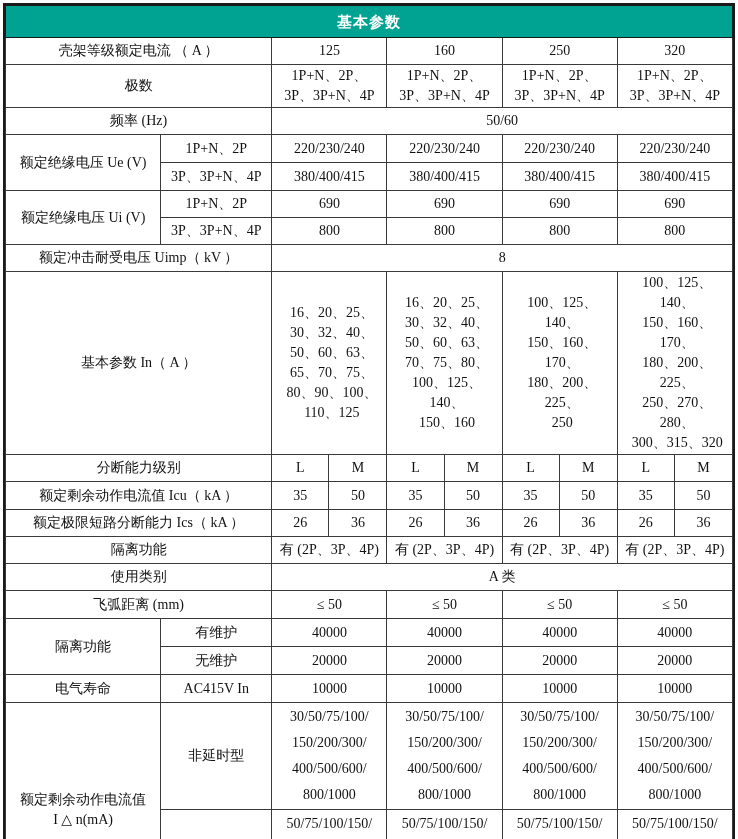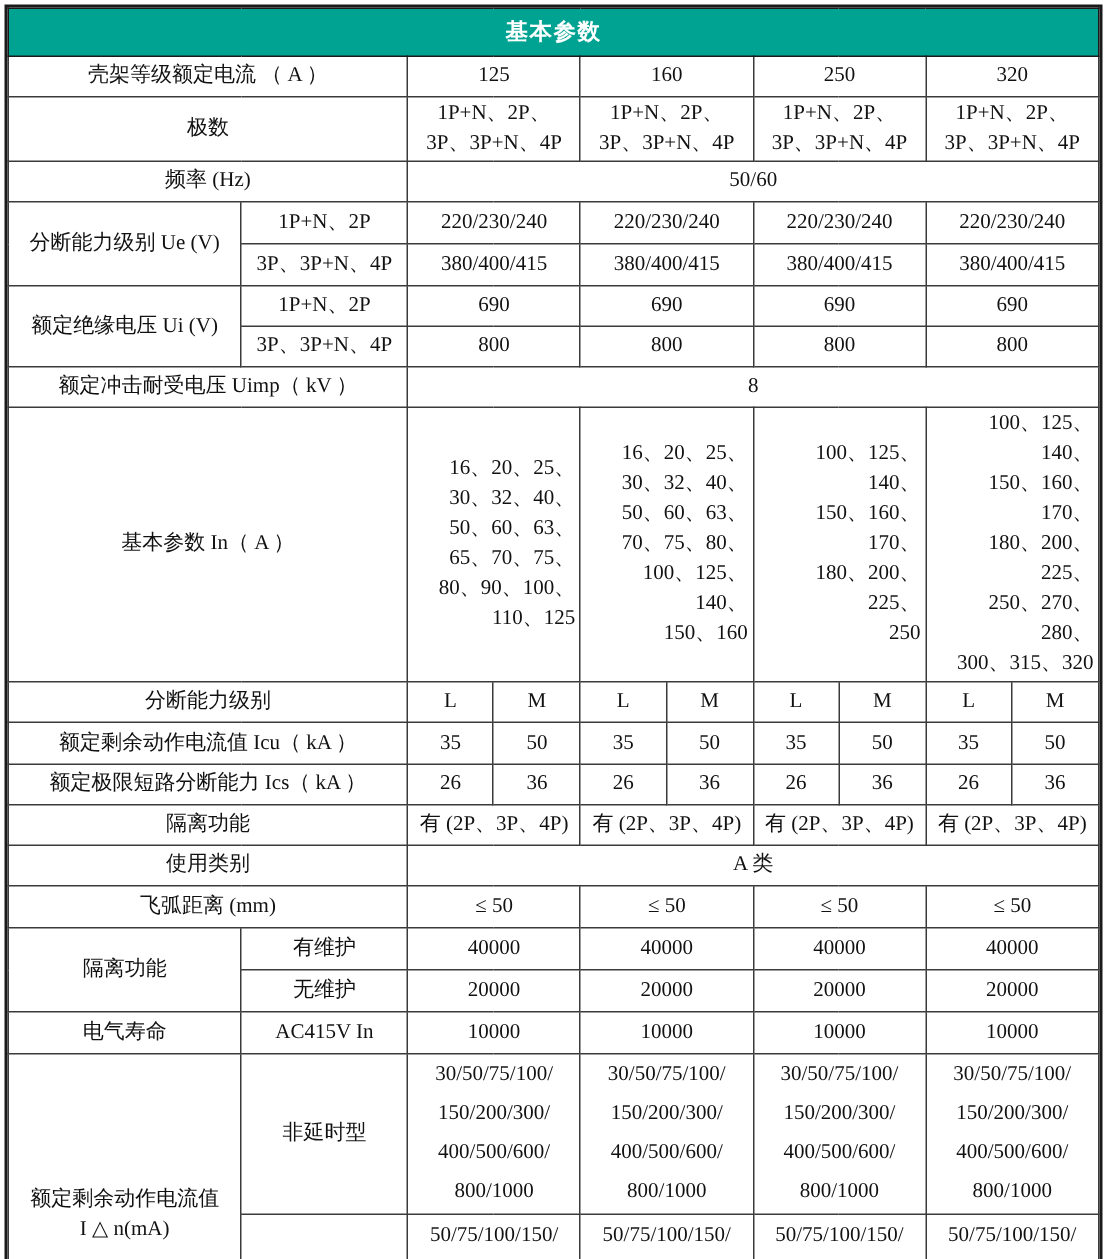--- a/index.html
+++ b/index.html
@@ -48,21 +48,21 @@
     border-color:var(--border_outer);
   }
   .h27{height:27px;}
   .h28{height:28px;}
   .h42{height:42px;}
   .h118{height:118px;}
   .h100{height:100px;}
   .h102{height:102px;}
   .pre{white-space:pre-line;margin-top:24px;}
   .list-cell{
-    text-align:right;
+    text-align:center;
     padding-left:8px;
     white-space:pre-line;
     line-height:20px;
   }
   .ma-cell{
     white-space:pre-line;
     line-height:26px;
   }
 </style>
 </head>
@@ -107,21 +107,21 @@
       <td colspan="2" class="pre">1P+N、2P、
 3P、3P+N、4P</td>
     </tr>
 
     <tr class="h27">
       <td colspan="2">频率 (Hz)</td>
       <td colspan="8">50/60</td>
     </tr>
 
     <tr class="h28">
-      <td rowspan="2">分断能力级别 Ue (V)</td>
+      <td rowspan="2">额定绝缘电压 Ue (V)</td>
       <td>1P+N、2P</td>
       <td colspan="2">220/230/240</td>
       <td colspan="2">220/230/240</td>
       <td colspan="2">220/230/240</td>
       <td colspan="2">220/230/240</td>
     </tr>
     <tr class="h28">
       <td>3P、3P+N、4P</td>
       <td colspan="2">380/400/415</td>
       <td colspan="2">380/400/415</td>

